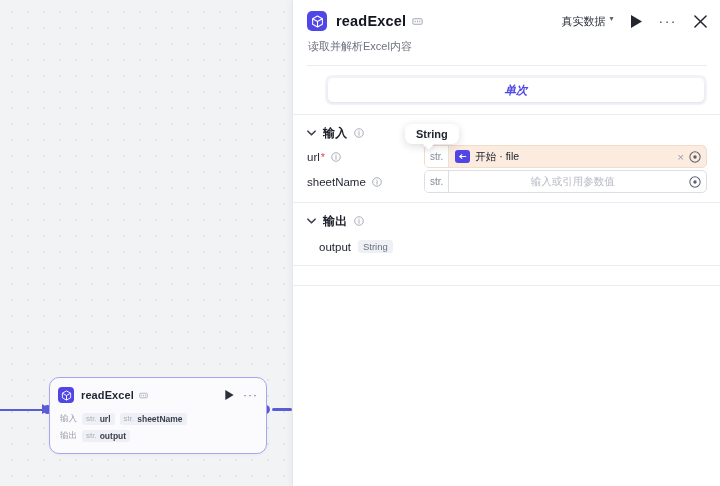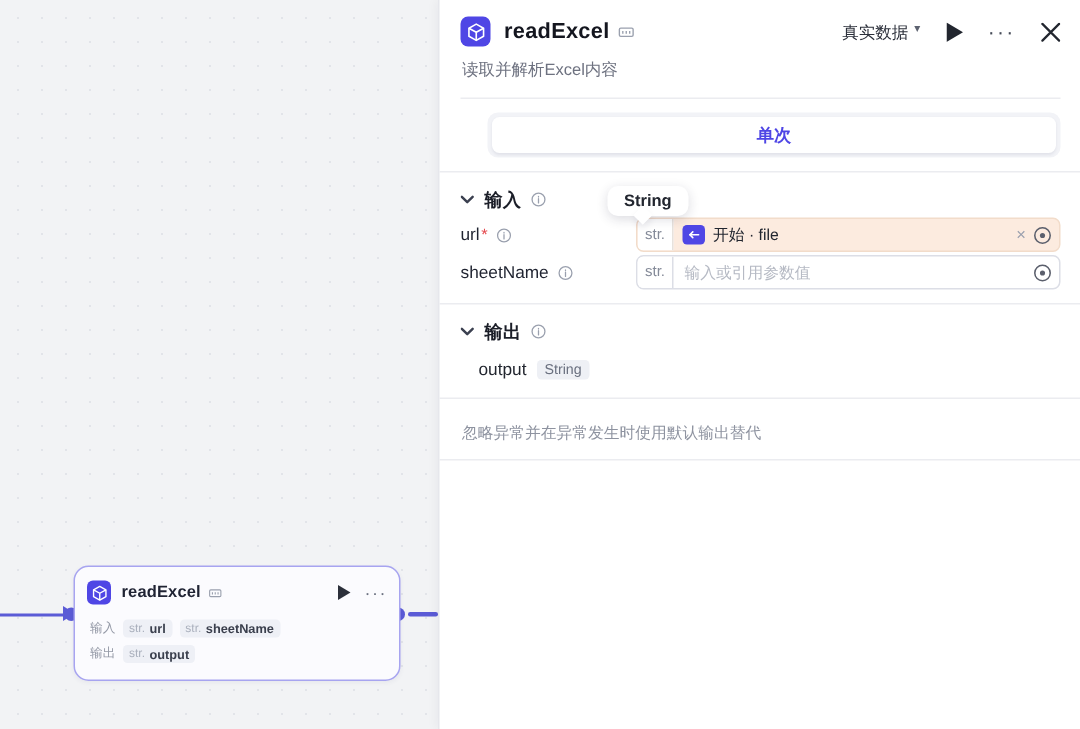--- a/index.html
+++ b/index.html
@@ -80,21 +80,21 @@
   .ph-subico{margin-left:6px;color:#9aa0ae;display:flex;align-items:center;}
   .ph-sp{flex:1;}
   .ph-mode{display:flex;font-size:11px;color:#2b2f3a;cursor:pointer;}
   .ph-caret{margin-left:4px;color:#5d6270;font-size:8px;}
   .ph-btn{margin-left:17px;display:flex;align-items:center;justify-content:center;cursor:pointer;color:#22262f;}
   .ph-dots{font-size:14px;color:#454a57;line-height:6px;letter-spacing:1.5px;}
   .ph-desc{font-size:11px;color:#6e7280;margin:7px 0 0 1px;}
   .ph-sep{height:1px;background:#ebecf0;margin-top:11px;}
 
   
-  .tabs-wrap{padding:9px 14px 9px 32px;border-bottom:1px solid #ebecf0;}
+  .tabs-wrap{padding:9px 14px 9px 32px;border-bottom:1px solid #ebecf0;font-style:italic;}
   .tabs{display:flex;background:#f2f3f7;border-radius:7px;padding:3px;height:24px;box-sizing:content-box;}
   .tab{
     flex:1;display:flex;align-items:center;justify-content:center;
     font-size:11.5px;color:#4b5060;border-radius:5px;cursor:pointer;
   }
   .tab.active{background:#fff;color:#4f46e5;font-weight:600;box-shadow:0 1px 2px rgba(40,40,80,.08);}
 
   
   .section{padding:9px 14px 10px 14px;border-bottom:1px solid #ebecf0;position:relative;}
   .sec-head{display:flex;align-items:center;height:18px;}
@@ -111,21 +111,21 @@
   .f-ctrl{
     flex:1;height:21px;border:1px solid #dcdee6;border-radius:5px;
     display:flex;align-items:center;background:#fff;overflow:hidden;
   }
   .f-ctrl.filled{background:#fcebdf;border-color:#f2dcca;}
   .str{
     font-size:10px;color:#848a98;padding:0 5px;height:100%;
     display:flex;align-items:center;border-right:1px solid #dcdee6;flex:0 0 auto;background:#fff;
   }
   .f-ctrl.filled .str{background:#fff;border-right-color:#e7e2dd;}
-  .ph-text{font-size:10.5px;color:#b6bac4;padding-left:7px;flex:1;}
+  .ph-text{font-size:10.5px;color:#b6bac4;padding-left:7px;flex:1;text-align:center;}
   .ref{display:flex;align-items:center;padding-left:6px;flex:1;}
   .ref-badge{
     width:15px;height:13px;border-radius:3px;background:#4f46e5;
     display:flex;align-items:center;justify-content:center;flex:0 0 auto;
   }
   .ref-text{font-size:10.5px;color:#22262f;margin-left:5px;text-align:right;}
   .clear{font-size:11px;color:#9aa0ae;margin-right:5px;cursor:pointer;}
   .dotbtn{margin-right:5px;display:flex;align-items:center;color:#5b5f6c;cursor:pointer;}
 
   
@@ -357,17 +357,16 @@
             </svg>
         </span>
       </div>
       <div class="out-row">
         <span class="out-name">output</span>
         <span class="type-badge">String</span>
       </div>
     </div>
 
     <div class="section">
-      <div class="sec-desc">忽略异常并在异常发生时使用默认输出替代</div>
     </div>
 
   </div>
 </div>
 
 </body></html>

